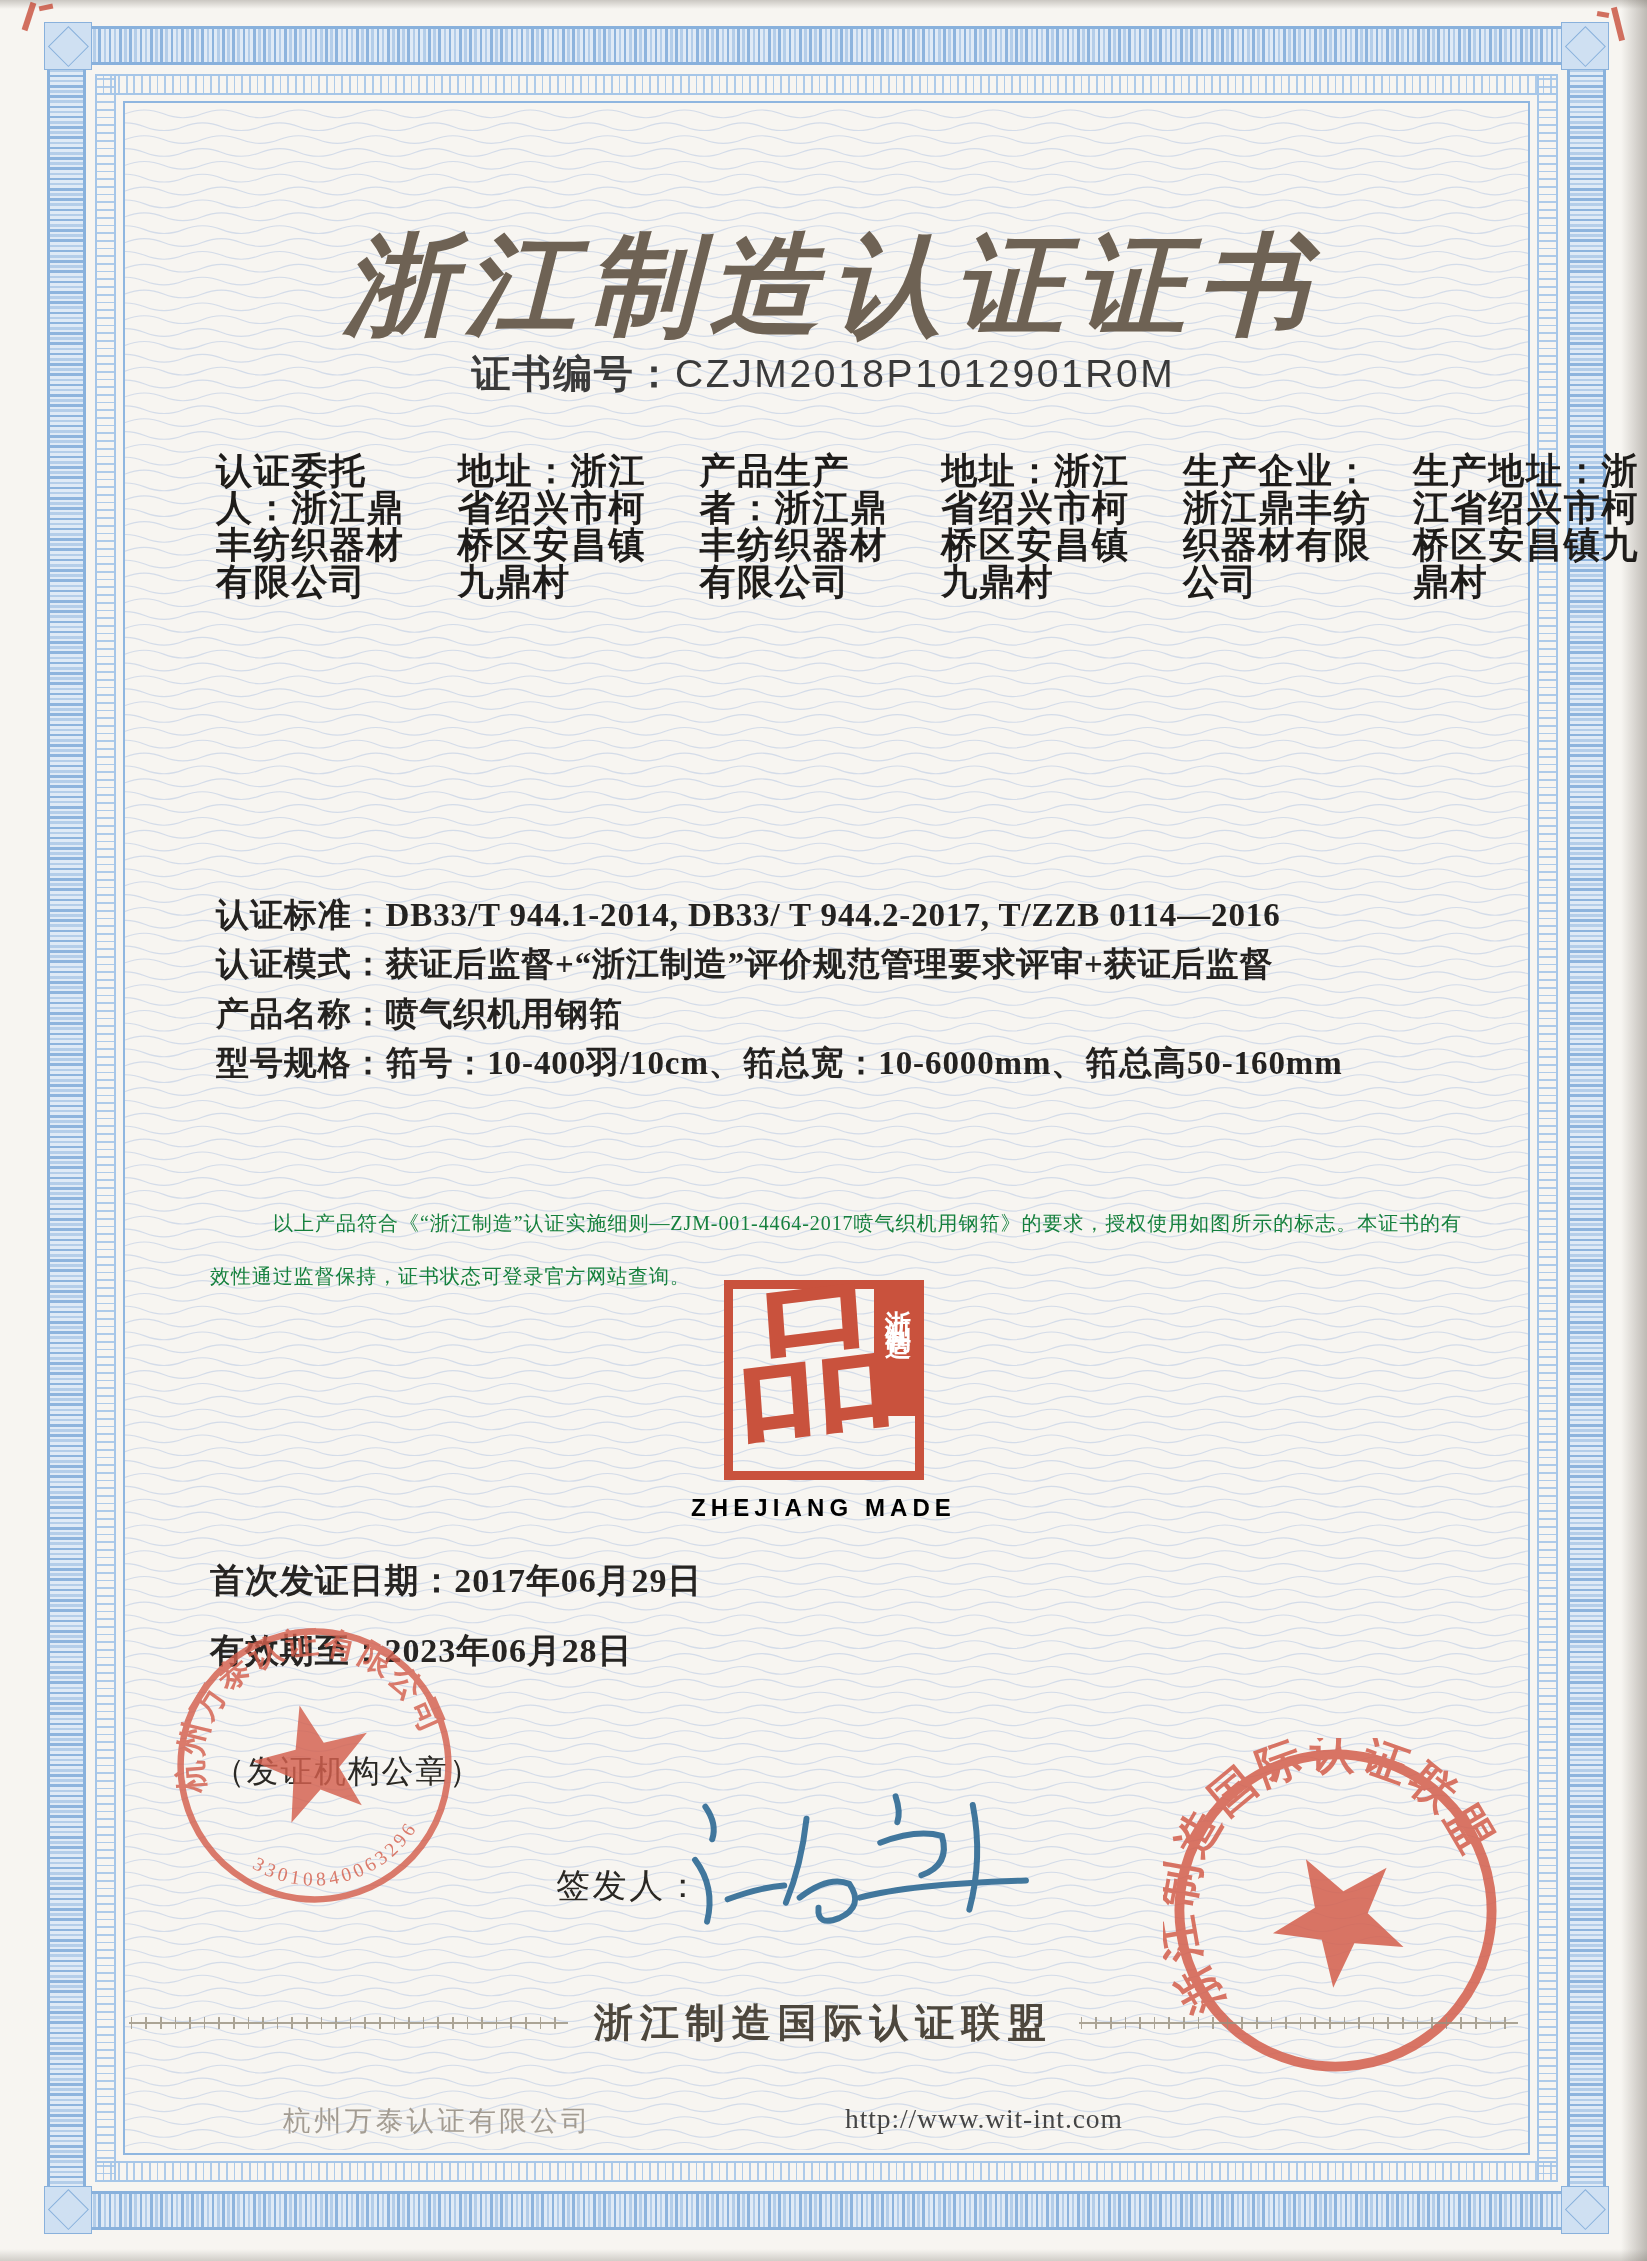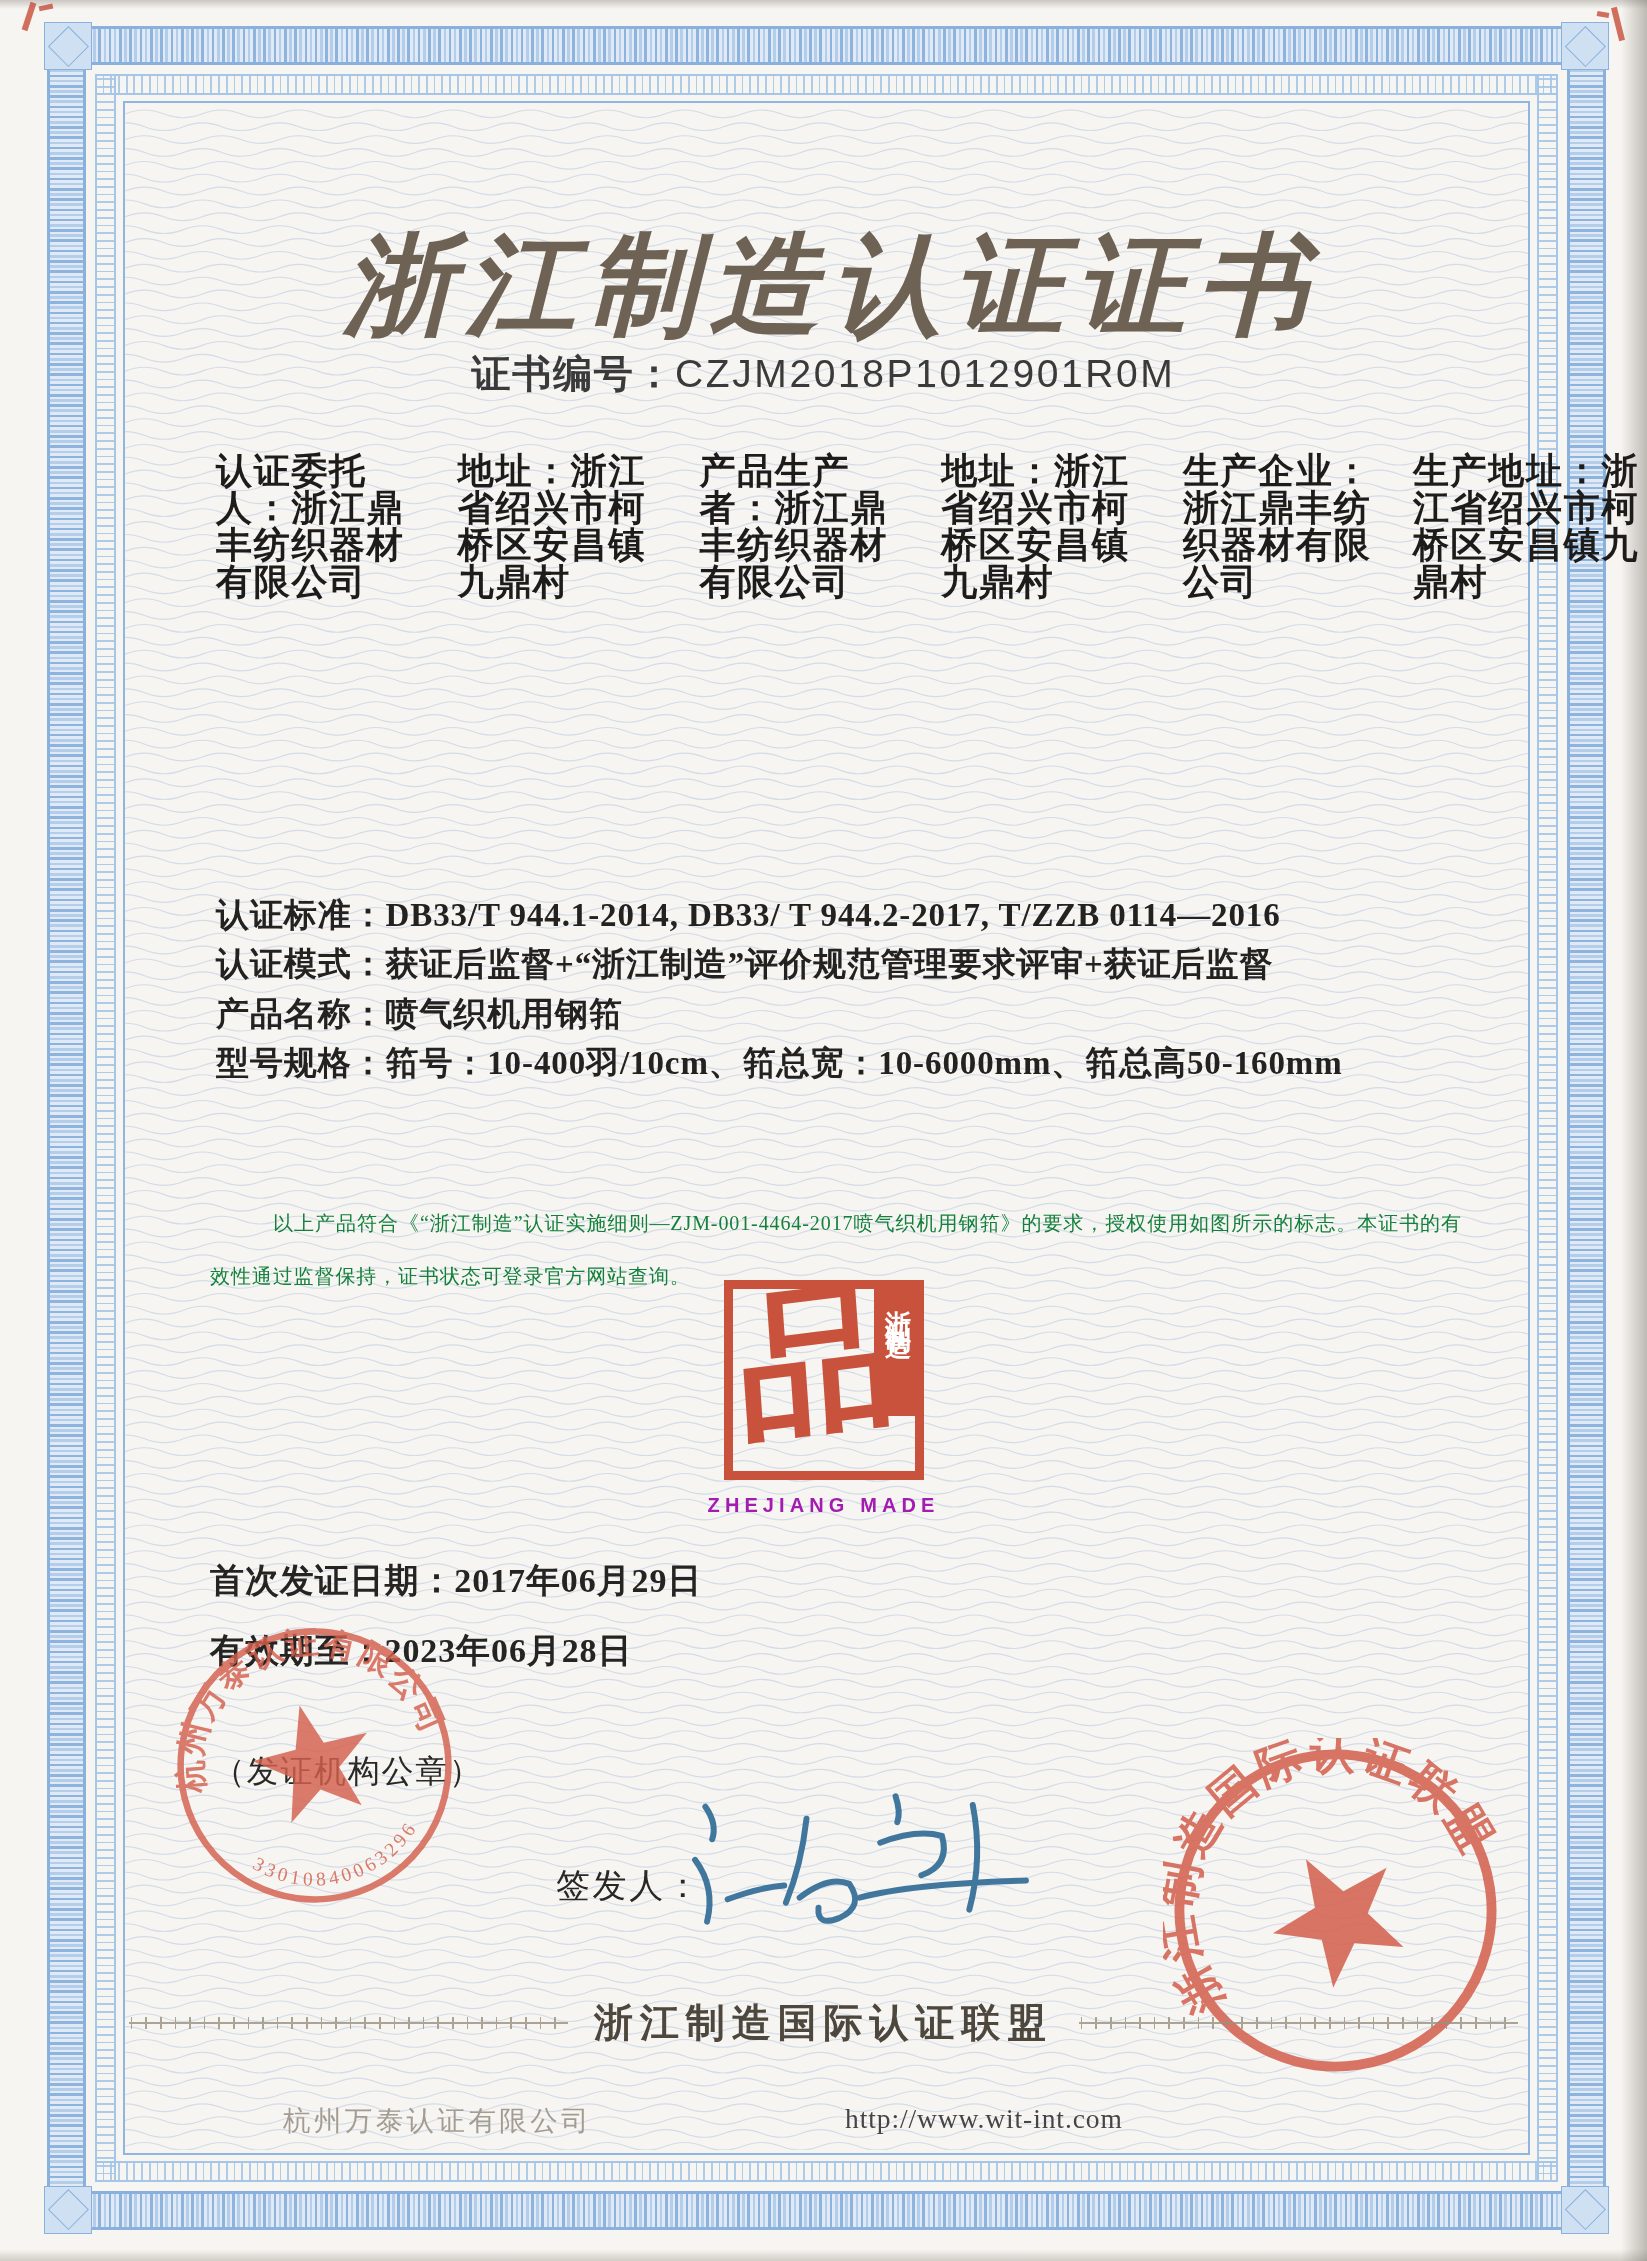--- a/index.html
+++ b/index.html
@@ -71,21 +71,21 @@
      display:flex;flex-direction:column;align-items:center;}
   .mark-square{position:relative;width:182px;height:182px;border:9.4px solid #c9523d;}
   .mark-glyph{position:absolute;left:-12px;top:-22px;width:189px;text-align:center;
      font-size:156px;line-height:189px;font-weight:bold;color:#c9523d;
      transform:rotate(-7deg) skewX(-3deg);font-family:"Liberation Serif",serif;}
   .mark-block{position:absolute;top:-9.4px;right:-9.4px;width:50px;height:136px;background:#c9523d;
      display:flex;justify-content:center;align-items:flex-start;padding-top:10.3px;box-sizing:border-box;}
   .mark-block span{writing-mode:vertical-rl;color:#ffffff;font-size:26px;font-weight:bold;letter-spacing:7.7px;
      font-family:"Liberation Sans",sans-serif;}
   .mark-caption{margin-top:13.7px;font-family:"Liberation Sans","DejaVu Sans",sans-serif;
-     font-weight:bold;font-size:20px;letter-spacing:5.1px;color:#a21caf;}
+     font-weight:bold;font-size:24px;letter-spacing:5.1px;color:#000000;}
   
   .dates{position:absolute;top:1563px;left:210px;display:flex;flex-direction:column;gap:34px;}
   .dates .row{font-size:34px;line-height:36px;font-weight:bold;letter-spacing:0.9px;color:#262422;}
   .seal-note{position:absolute;top:1750px;left:213px;font-size:32px;letter-spacing:1.7px;color:#2a2824;}
   .seal-left{position:absolute;left:165px;top:1580px;width:299px;height:371px;opacity:.82;}
   .seal-right{position:absolute;left:1163px;top:1738px;width:345px;height:345px;opacity:.86;}
   .sign-label{position:absolute;left:556px;top:1863px;font-size:34px;letter-spacing:2.6px;color:#2a2824;}
   .signature{position:absolute;left:676px;top:1769px;width:369px;height:180px;}
   
   .footer-band{position:absolute;top:2000px;left:129px;right:129px;height:45px;

